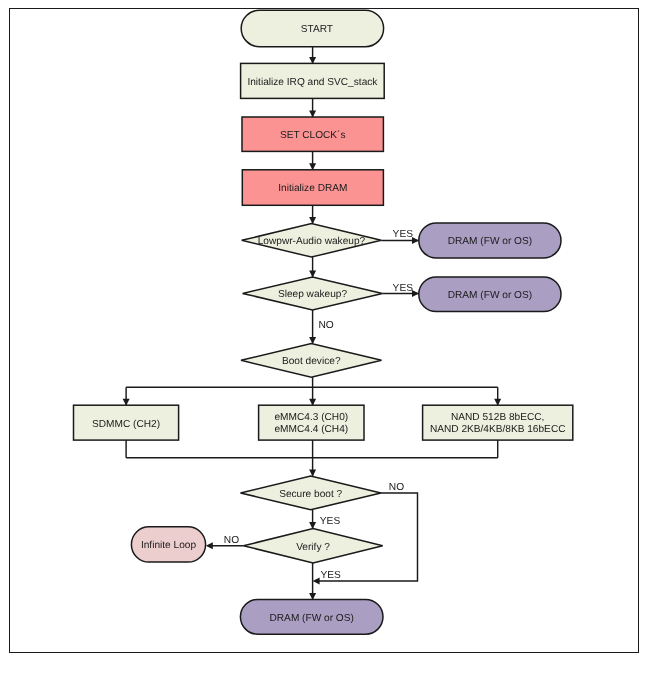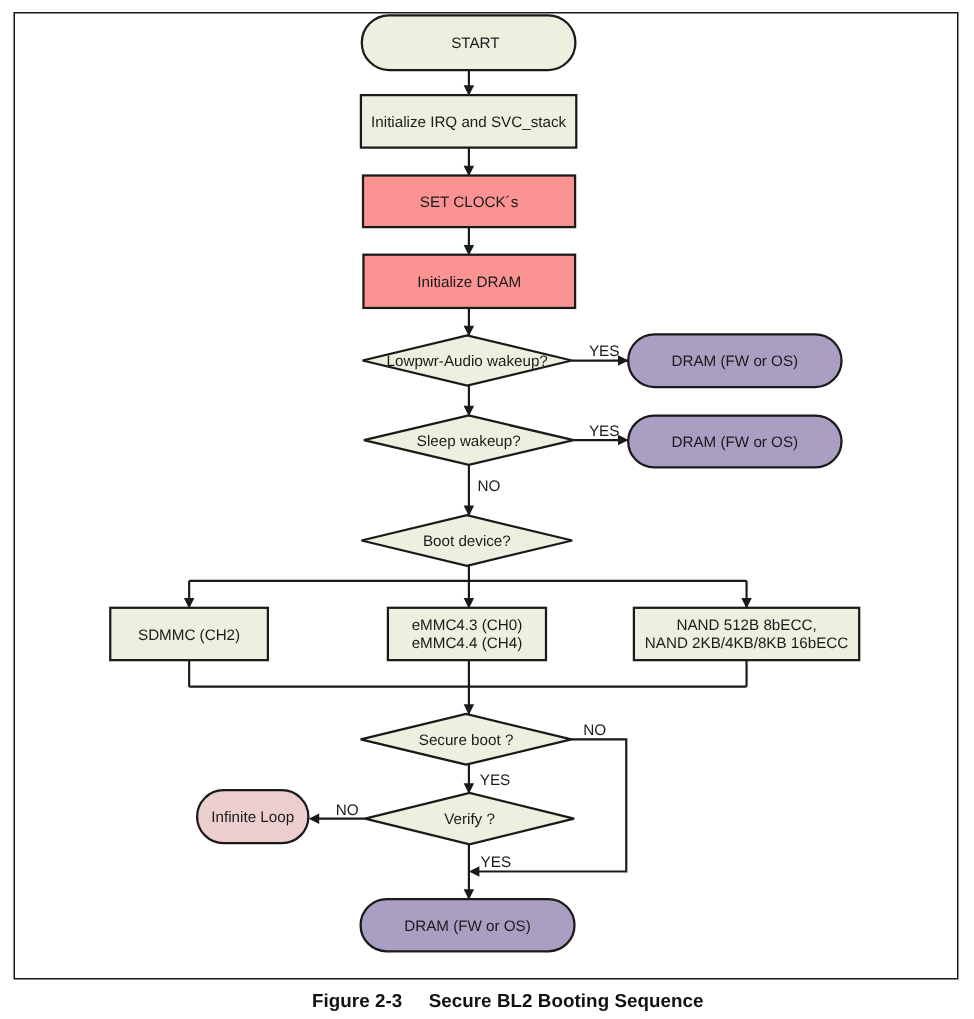--- a/index.html
+++ b/index.html
@@ -177,16 +177,13 @@
       <g>
         <text x="392.6" y="237" class="edge-label">YES</text>
         <text x="392.6" y="290.6" class="edge-label">YES</text>
         <text x="318.4" y="327.6" class="edge-label">NO</text>
         <text x="388.8" y="490.2" class="edge-label">NO</text>
         <text x="319.8" y="523.6" class="edge-label">YES</text>
         <text x="223.8" y="543.2" class="edge-label">NO</text>
         <text x="320.4" y="577.8" class="edge-label">YES</text>
       </g>
     </svg>
-  <div id="caption">
-    <span class="cap-num">Figure 2-3</span><span>Secure BL2 Booting Sequence</span>
-  </div>
 </div>
 
 </body></html>

